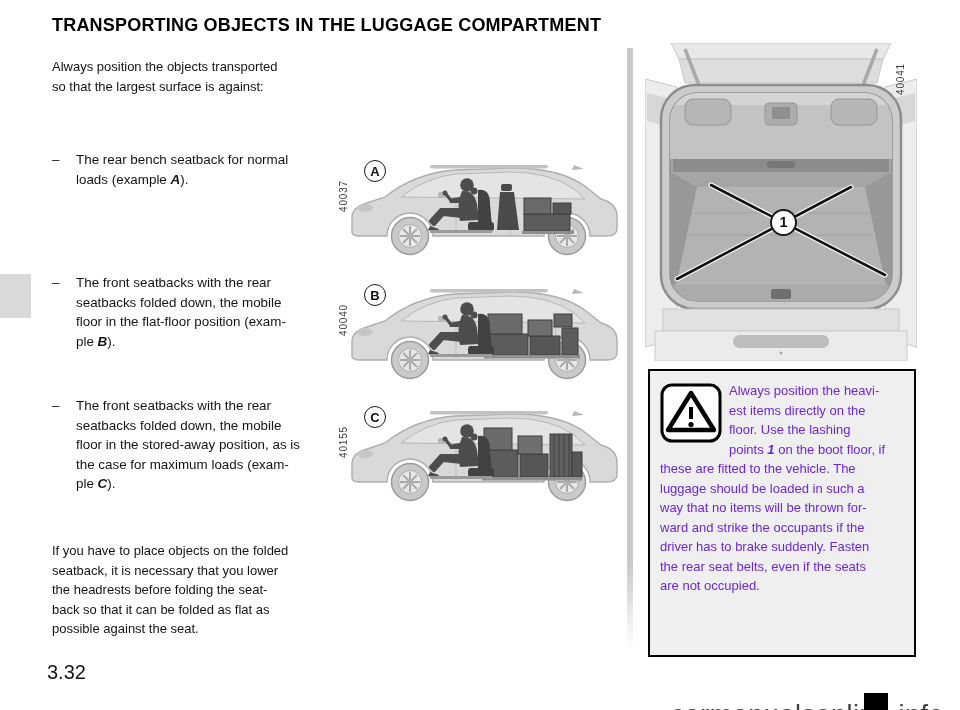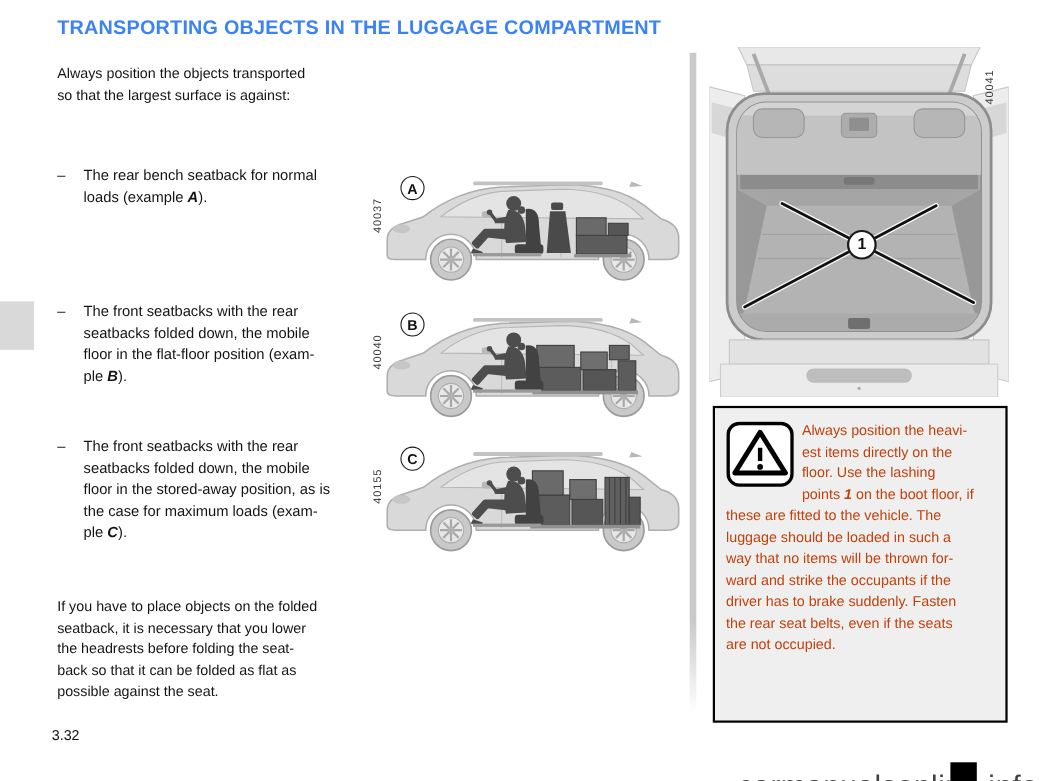--- a/index.html
+++ b/index.html
@@ -1,19 +1,19 @@
 <!DOCTYPE html>
 <html><head>
 <meta charset="utf-8">
 <style>
   html,body{margin:0;padding:0;background:#fff;}
   .page{position:relative;width:960px;height:710px;background:#ffffff;overflow:hidden;
         font-family:"Liberation Sans",sans-serif;color:#141414;}
   .title{position:absolute;left:52px;top:15px;margin:0;font-size:18px;font-weight:700;
-         letter-spacing:.2px;color:#3b82f6;}
+         letter-spacing:.2px;color:#000000;}
   .txt{position:absolute;left:52px;width:310px;margin:0;font-size:13px;line-height:19.5px;
        white-space:pre-line;}
   .bullet{position:absolute;left:52px;width:312px;display:flex;font-size:13.4px;line-height:19.5px;}
   .bullet .dash{width:24px;flex:none;}
   .bullet .btext{flex:1;}
   .prewrap{white-space:pre-line;}
   .ref{font-weight:700;font-style:italic;}
   .tab{position:absolute;left:0;top:274px;width:31px;height:44px;background:#d9d9d9;}
   .col-divider{position:absolute;left:627px;top:48px;width:6px;height:600px;
        background:linear-gradient(to bottom,#c9c9c9 0%,#c9c9c9 86%,rgba(201,201,201,0) 100%);}
@@ -24,23 +24,23 @@
   .badge{position:absolute;width:22px;height:22px;border:1.6px solid #1a1a1a;border-radius:50%;
        background:#fff;text-align:center;line-height:21px;font-size:13px;font-weight:700;
        color:#111;box-sizing:border-box;}
   .fig .badge{left:26px;top:14px;}
   .trunkfig{position:absolute;left:645px;top:43px;width:272px;height:318px;}
   .trunkfig .figref{left:227px;top:29px;}
   .callout{position:absolute;left:125px;top:166px;width:27px;height:27px;border-width:2px;
        font-size:14.5px;line-height:23px;}
   .warnbox{position:absolute;left:648px;top:369px;width:268px;height:288px;box-sizing:border-box;
        border:2px solid #000;background:#efefef;padding:10px 8px 10px 10px;
-       font-size:13px;line-height:19.5px;color:#c2410c;}
+       font-size:13px;line-height:19.5px;color:#6d28d9;}
   .warnicon{float:left;width:62px;height:60px;margin:2px 7px 8px 0;}
-  .pagenum{position:absolute;left:47px;top:661px;font-size:13px;color:#141414;}
+  .pagenum{position:absolute;left:47px;top:661px;font-size:20px;color:#141414;}
   .watermark{position:absolute;right:16px;top:700px;font-size:27px;letter-spacing:.5px;
        color:#404040;}
   .bottommark{position:absolute;left:864px;top:693px;width:24px;height:17px;background:#000;z-index:5;}
 </style>
 </head>
 <body>
 
 <svg width="0" height="0" style="position:absolute" aria-hidden="true">
   <defs>
     <g id="wheel">

